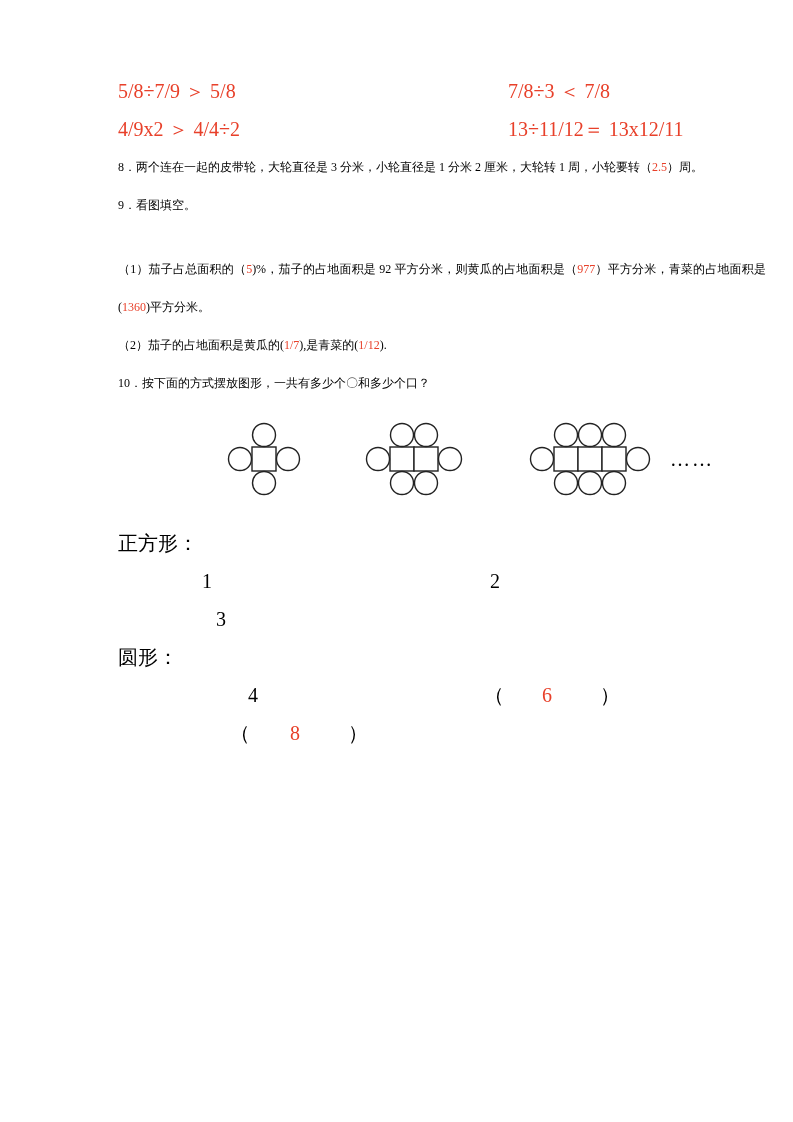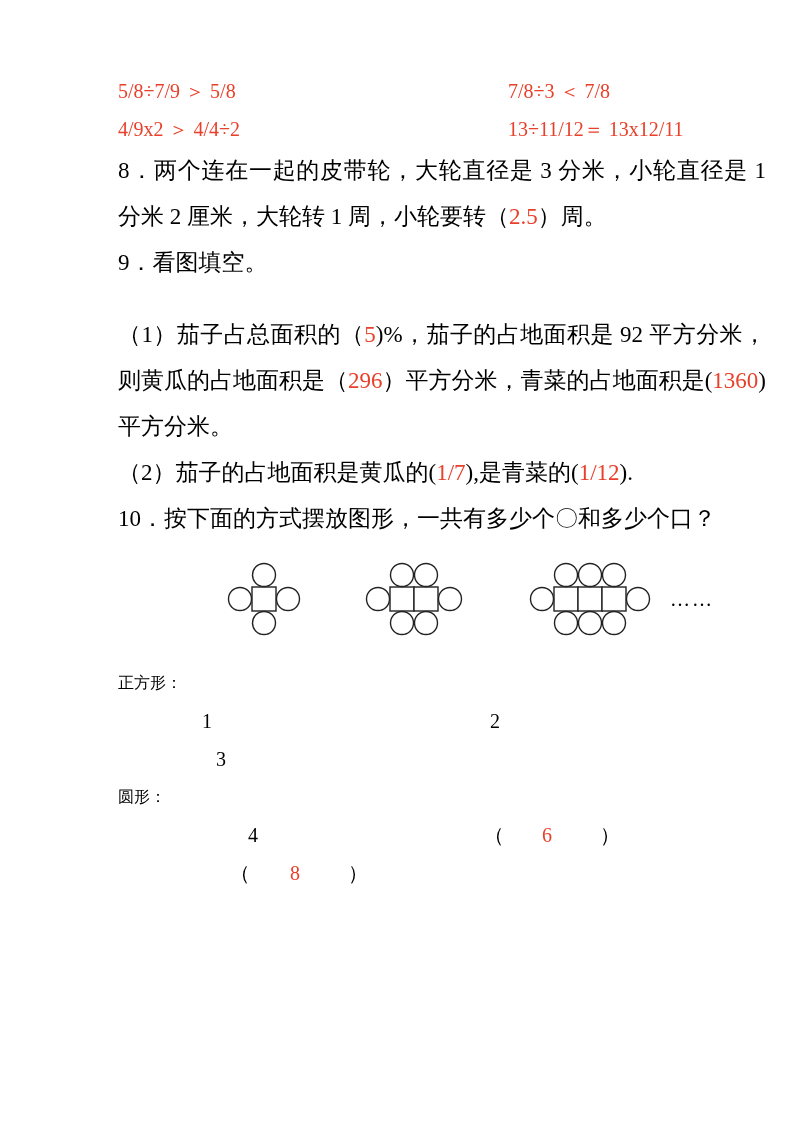--- a/index.html
+++ b/index.html
@@ -38,22 +38,22 @@
     color: #e8402a;
   }
   .row-ineq .left {
     width: 390px;
     white-space: nowrap;
   }
   .row-ineq .right {
     white-space: nowrap;
   }
   .para {
-    font-size: 23px;
-    line-height: 46px;
+    font-size: 12px;
+    line-height: 38px;
     text-align: justify;
     text-justify: inter-ideograph;
   }
   .pie-wrap {
     position: relative;
     margin: 14px 0 10px 10px;
     width: 200px;
     height: 110px;
   }
   .pie-svg {
@@ -80,21 +80,21 @@
     font-size: 20px;
     line-height: 38px;
     position: relative;
     height: 38px;
   }
   .ans-abs {
     position: absolute;
     font-size: 20px;
   }
   .label {
-    font-size: 16px;
+    font-size: 20px;
     line-height: 38px;
   }
   .gap-1 { height: 18px; }
   .gap-2 { height: 26px; }
 </style>
 </head>
 <body>
 
 <div class="page">
   <div class="content">
@@ -108,21 +108,21 @@
       <div class="right">13÷11/12＝  13x12/11</div>
     </div>
 
     <div class="para"><span>8．两个连在一起的皮带轮，大轮直径是 3 分米，小轮直径是 1 分米 2 厘米，大轮转 1 周，小轮要转（</span><span class="red">2.5</span><span>）周。</span></div>
 
     <div class="para">9．看图填空。</div>
 
 
     <div class="gap-2"></div>
 
-    <div class="para"><span>（1）茄子占总面积的（</span><span class="red">5</span><span>)%，茄子的占地面积是 92 平方分米，则黄瓜的占地面积是（</span><span class="red">296</span><span>）平方分米，青菜的占地面积是(</span><span class="red">1360</span><span>)平方分米。</span></div>
+    <div class="para"><span>（1）茄子占总面积的（</span><span class="red">5</span><span>)%，茄子的占地面积是 92 平方分米，则黄瓜的占地面积是（</span><span class="red">977</span><span>）平方分米，青菜的占地面积是(</span><span class="red">1360</span><span>)平方分米。</span></div>
 
     <div class="para"><span>（2）茄子的占地面积是黄瓜的(</span><span class="red">1/7</span><span>),是青菜的(</span><span class="red">1/12</span><span>).</span></div>
 
     <div class="para">10．按下面的方式摆放图形，一共有多少个〇和多少个口？</div>
 
     <div class="figs">
 
       <svg class="fig" style="left:98px;" width="96" height="86" viewBox="0 0 96 86">
         <rect x="36" y="31" width="24" height="24" fill="#ffffff" stroke="#222" stroke-width="1.4"></rect>
         <circle cx="48" cy="19" r="11.5" fill="#ffffff" stroke="#222" stroke-width="1.4"></circle>

